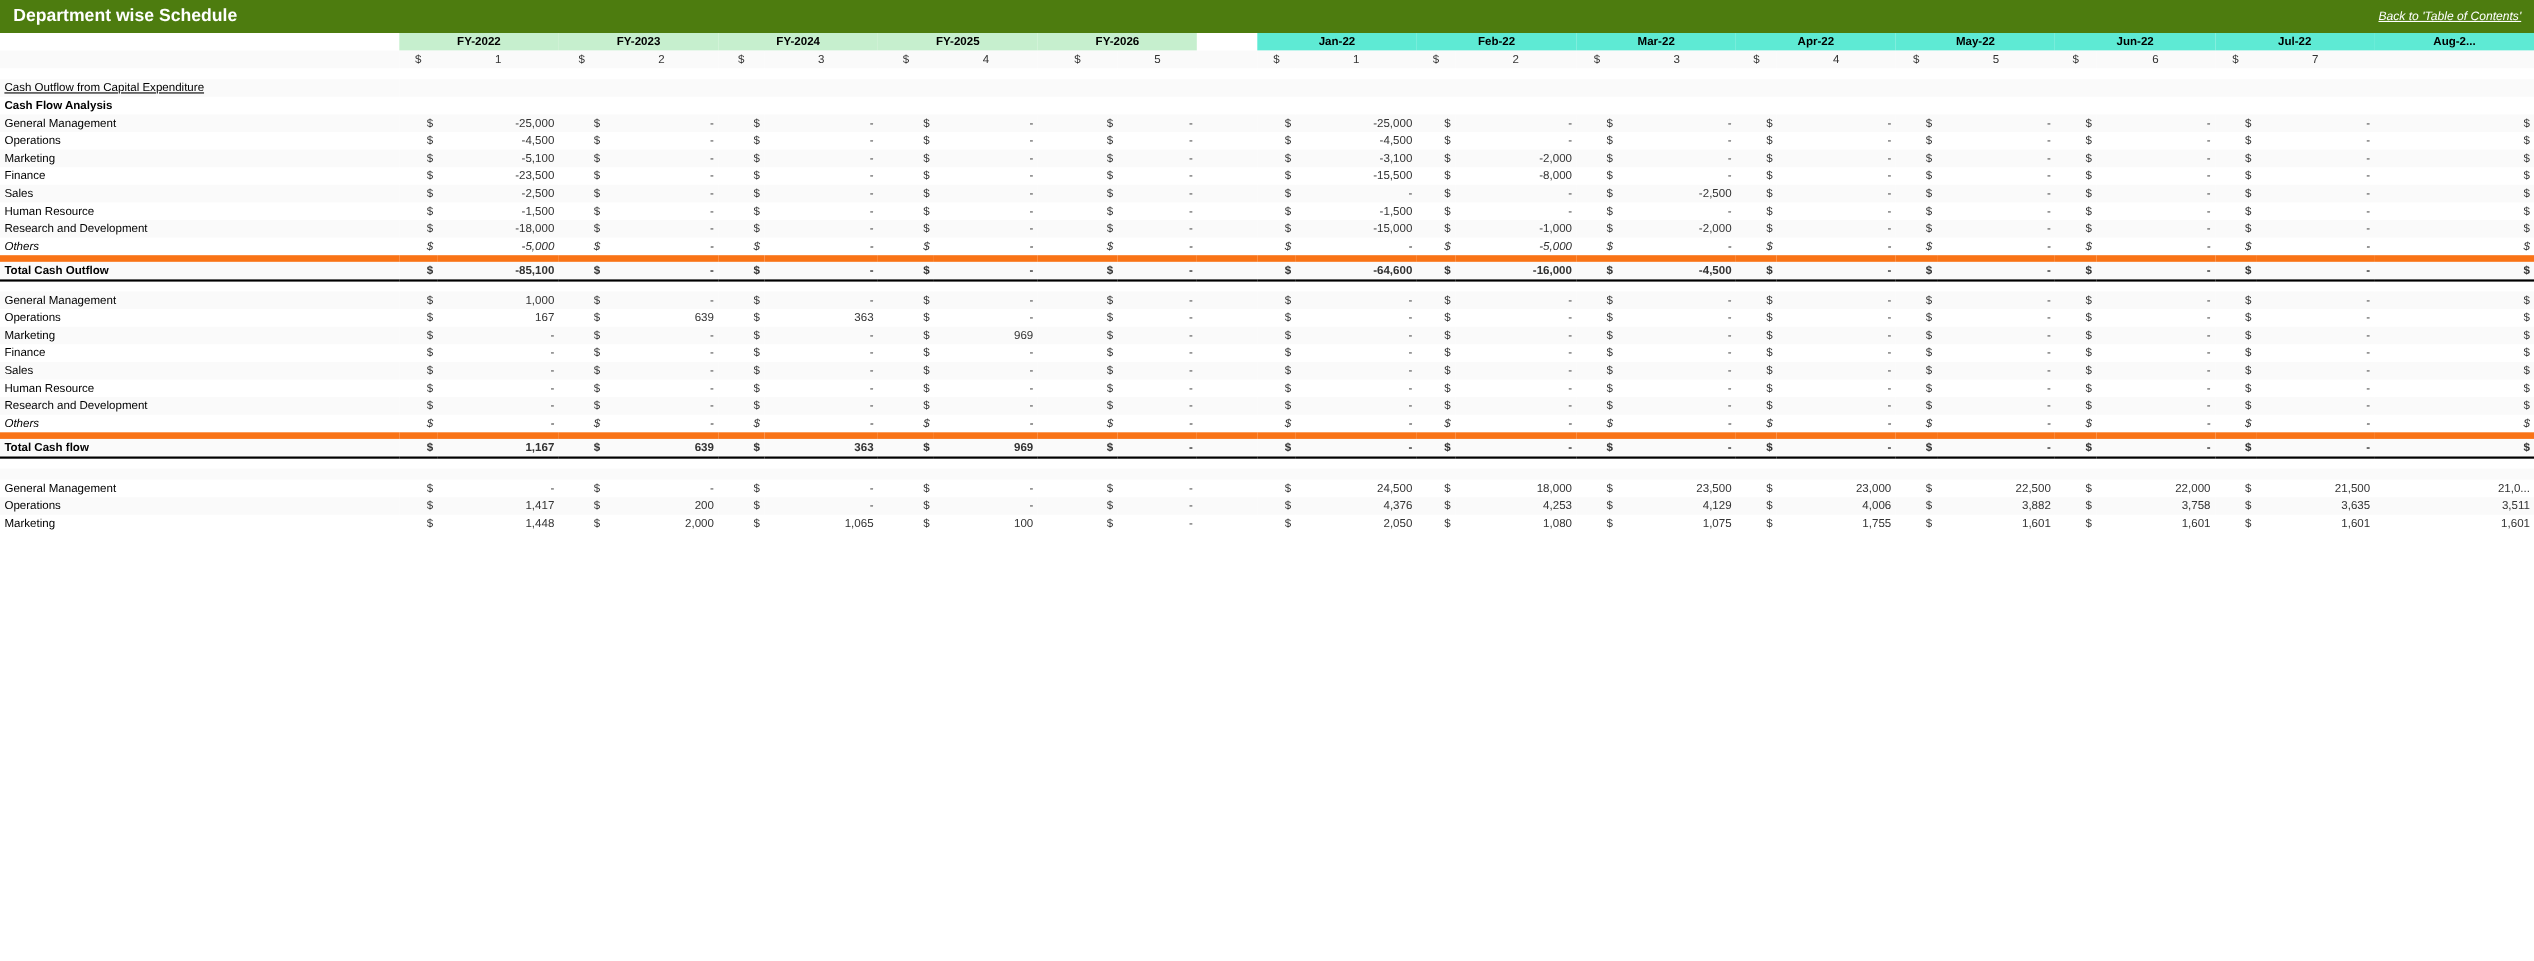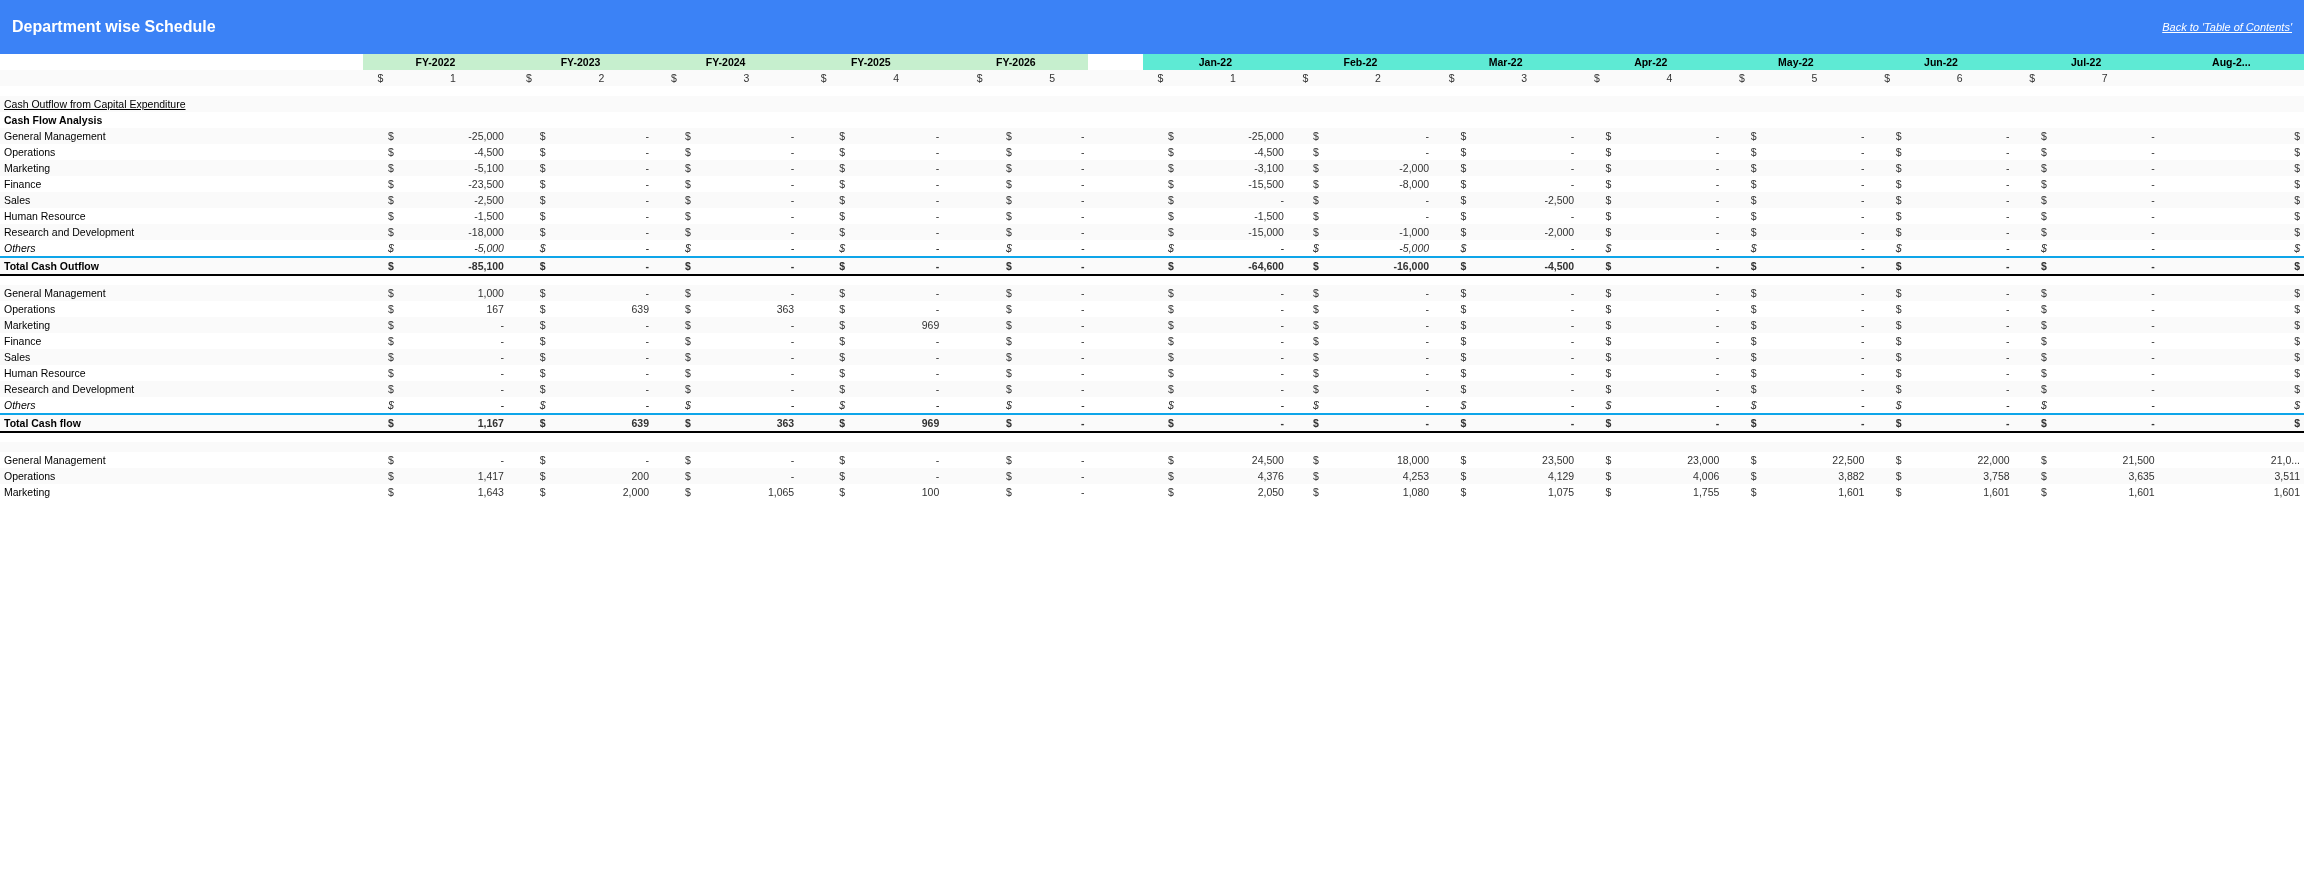--- a/index.html
+++ b/index.html
@@ -3,23 +3,23 @@
   <meta charset="utf-8">
   <style>
     * { margin: 0; padding: 0; box-sizing: border-box; }
     body {
       font-family: Arial, sans-serif;
       font-size: 11px;
       background: #fff;
       overflow-x: auto;
     }
     .header-bar {
-      background: #3b82f6;
+      background: #4d7c0f;
       color: #fff;
-      padding: 18px 12px;
+      padding: 6px 12px;
       display: flex;
       justify-content: space-between;
       align-items: center;
     }
     .header-bar h1 {
       font-size: 16px;
       font-weight: bold;
     }
     .spreadsheet {
       width: 100%;
@@ -65,21 +65,21 @@
       font-weight: bold;
       padding-top: 8px;
       padding-bottom: 2px;
     }
     .section-subtitle {
       text-decoration: underline;
       padding-bottom: 2px;
     }
     .total-row td {
       font-weight: bold;
-      border-top: 1px solid #f97316;
+      border-top: 6px solid #f97316;
       border-bottom: 2px solid #000;
       margin-top: 12px;
     }
     .underline-row td {
       border-bottom: 2px solid #0ea5e9;
       font-style: italic;
     }
     .dollar {
       text-align: right;
       color: #333;
@@ -760,21 +760,21 @@
           <td class="dollar">3,882</td>
       <td class="dollar">$</td>
           <td class="dollar">3,758</td>
       <td class="dollar">$</td>
           <td class="dollar">3,635</td>
       <td class="dollar">3,511</td>
     </tr>
     <tr>
       <td class="col-label">Marketing</td>
       <td class="dollar">$</td>
-          <td class="dollar">1,643</td>
+          <td class="dollar">1,448</td>
       <td class="dollar">$</td>
           <td class="dollar">2,000</td>
       <td class="dollar">$</td>
           <td class="dollar">1,065</td>
       <td class="dollar">$</td>
           <td class="dollar">100</td>
       <td class="dollar">$</td>
           <td class="dollar">-</td>
       <td class="col-gap"></td>
       <td class="dollar">$</td>

